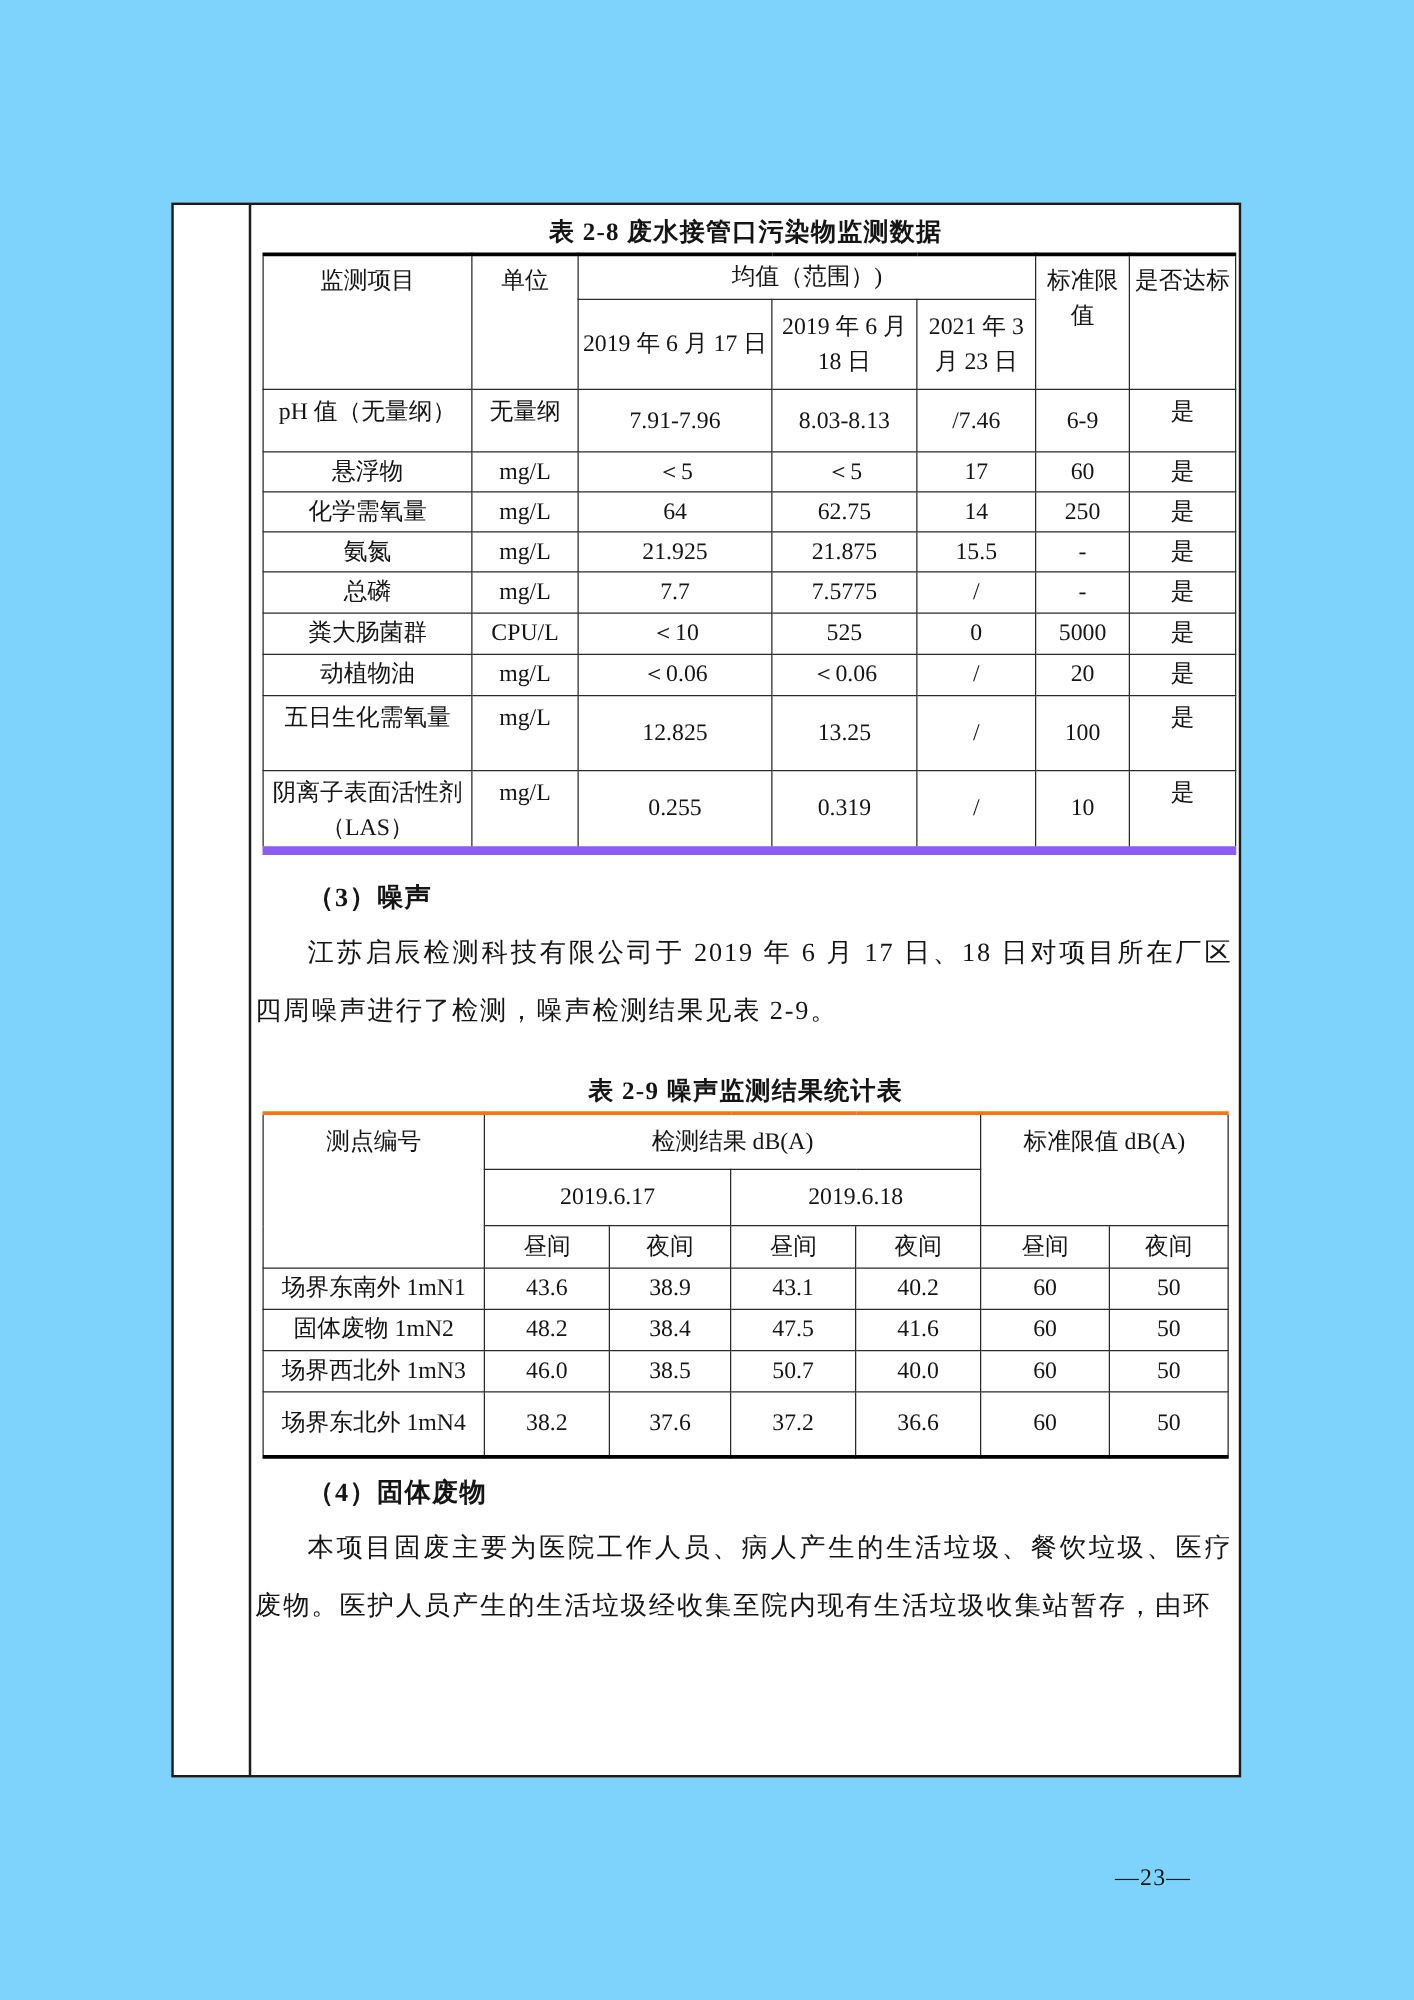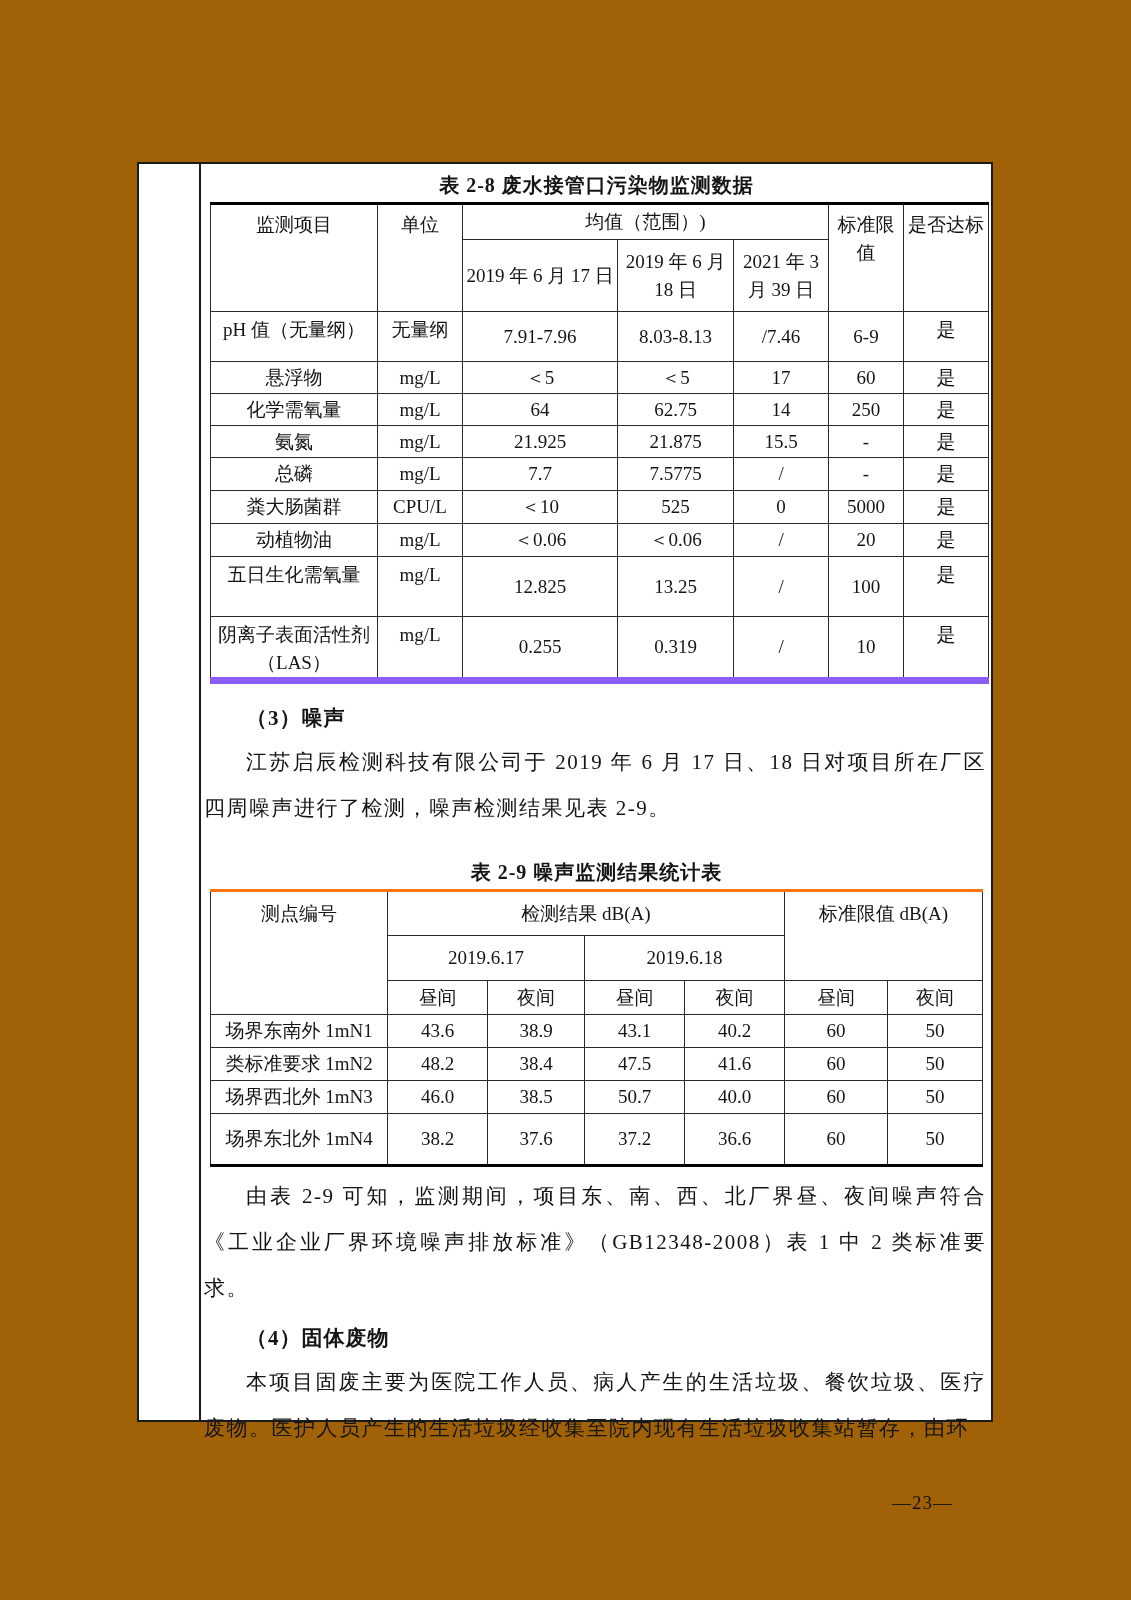--- a/index.html
+++ b/index.html
@@ -2,21 +2,21 @@
 <html><head>
 <meta charset="utf-8">
 <style>
   html,body{margin:0;padding:0;background:#ffffff;}
   body{
     width:1131px;height:1600px;
     font-family:"Liberation Serif","DejaVu Serif",serif;
     color:#151515;
     position:relative;
   }
-  .page{position:relative;width:1131px;height:1600px;background:#a16207;overflow:hidden;}
+  .page{position:relative;width:1131px;height:1600px;background:#7dd3fc;overflow:hidden;}
   .frame{
     position:absolute;left:137px;top:162px;width:856px;height:1260px;
     border:2px solid #1c1c1c;display:flex;box-sizing:border-box;background:#fff;
   }
   .side-col{width:60px;border-right:2px solid #1c1c1c;flex:0 0 auto;}
   .content{flex:1;padding:0 4px 0 3px;box-sizing:border-box;}
 
   .tbl-title{
     text-align:center;font-weight:bold;font-size:20px;
     margin:8px 0 3px 0;letter-spacing:1px;
@@ -67,21 +67,21 @@
           <tr style="height:36px">
             <td rowspan="2" style="vertical-align:top;padding-top:6px">监测项目</td>
             <td rowspan="2" style="vertical-align:top;padding-top:6px">单位</td>
             <td colspan="3">均值（范围）)</td>
             <td rowspan="2" style="vertical-align:top;padding-top:6px">标准限值</td>
             <td rowspan="2" style="vertical-align:top;padding-top:6px">是否达标</td>
           </tr>
           <tr style="height:72px">
             <td>2019 年 6 月 17 日</td>
             <td>2019 年 6 月 18 日</td>
-            <td>2021 年 3 月 39 日</td>
+            <td>2021 年 3 月 23 日</td>
           </tr>
 
           <tr class="tall" style="height:50px">
             <td class="top">pH 值（无量纲）</td>
             <td class="top">无量纲</td>
             <td>7.91-7.96</td>
             <td>8.03-8.13</td>
             <td>/7.46</td>
             <td>6-9</td>
             <td class="top">是</td>
@@ -197,21 +197,21 @@
           <tr style="height:33px">
             <td>场界东南外 1mN1</td>
             <td>43.6</td>
             <td>38.9</td>
             <td>43.1</td>
             <td>40.2</td>
             <td>60</td>
             <td>50</td>
           </tr>
           <tr style="height:33px">
-            <td>类标准要求 1mN2</td>
+            <td>固体废物 1mN2</td>
             <td>48.2</td>
             <td>38.4</td>
             <td>47.5</td>
             <td>41.6</td>
             <td>60</td>
             <td>50</td>
           </tr>
           <tr style="height:33px">
             <td>场界西北外 1mN3</td>
             <td>46.0</td>
@@ -226,21 +226,20 @@
             <td>38.2</td>
             <td>37.6</td>
             <td>37.2</td>
             <td>36.6</td>
             <td>60</td>
             <td>50</td>
           </tr>
         </tbody>
       </table>
 
-      <p class="para" style="margin-top:6px">由表 2-9 可知，监测期间，项目东、南、西、北厂界昼、夜间噪声符合《工业企业厂界环境噪声排放标准》（GB12348-2008）表 1 中 2 类标准要求。</p>
       <div class="h-sec" style="margin-top:8px">（4）固体废物</div>
       <p class="para">本项目固废主要为医院工作人员、病人产生的生活垃圾、餐饮垃圾、医疗废物。医护人员产生的生活垃圾经收集至院内现有生活垃圾收集站暂存，由环</p>
 
     </div>
   </div>
 
   <div class="pageno">—23—</div>
 </div>
 
 </body></html>

